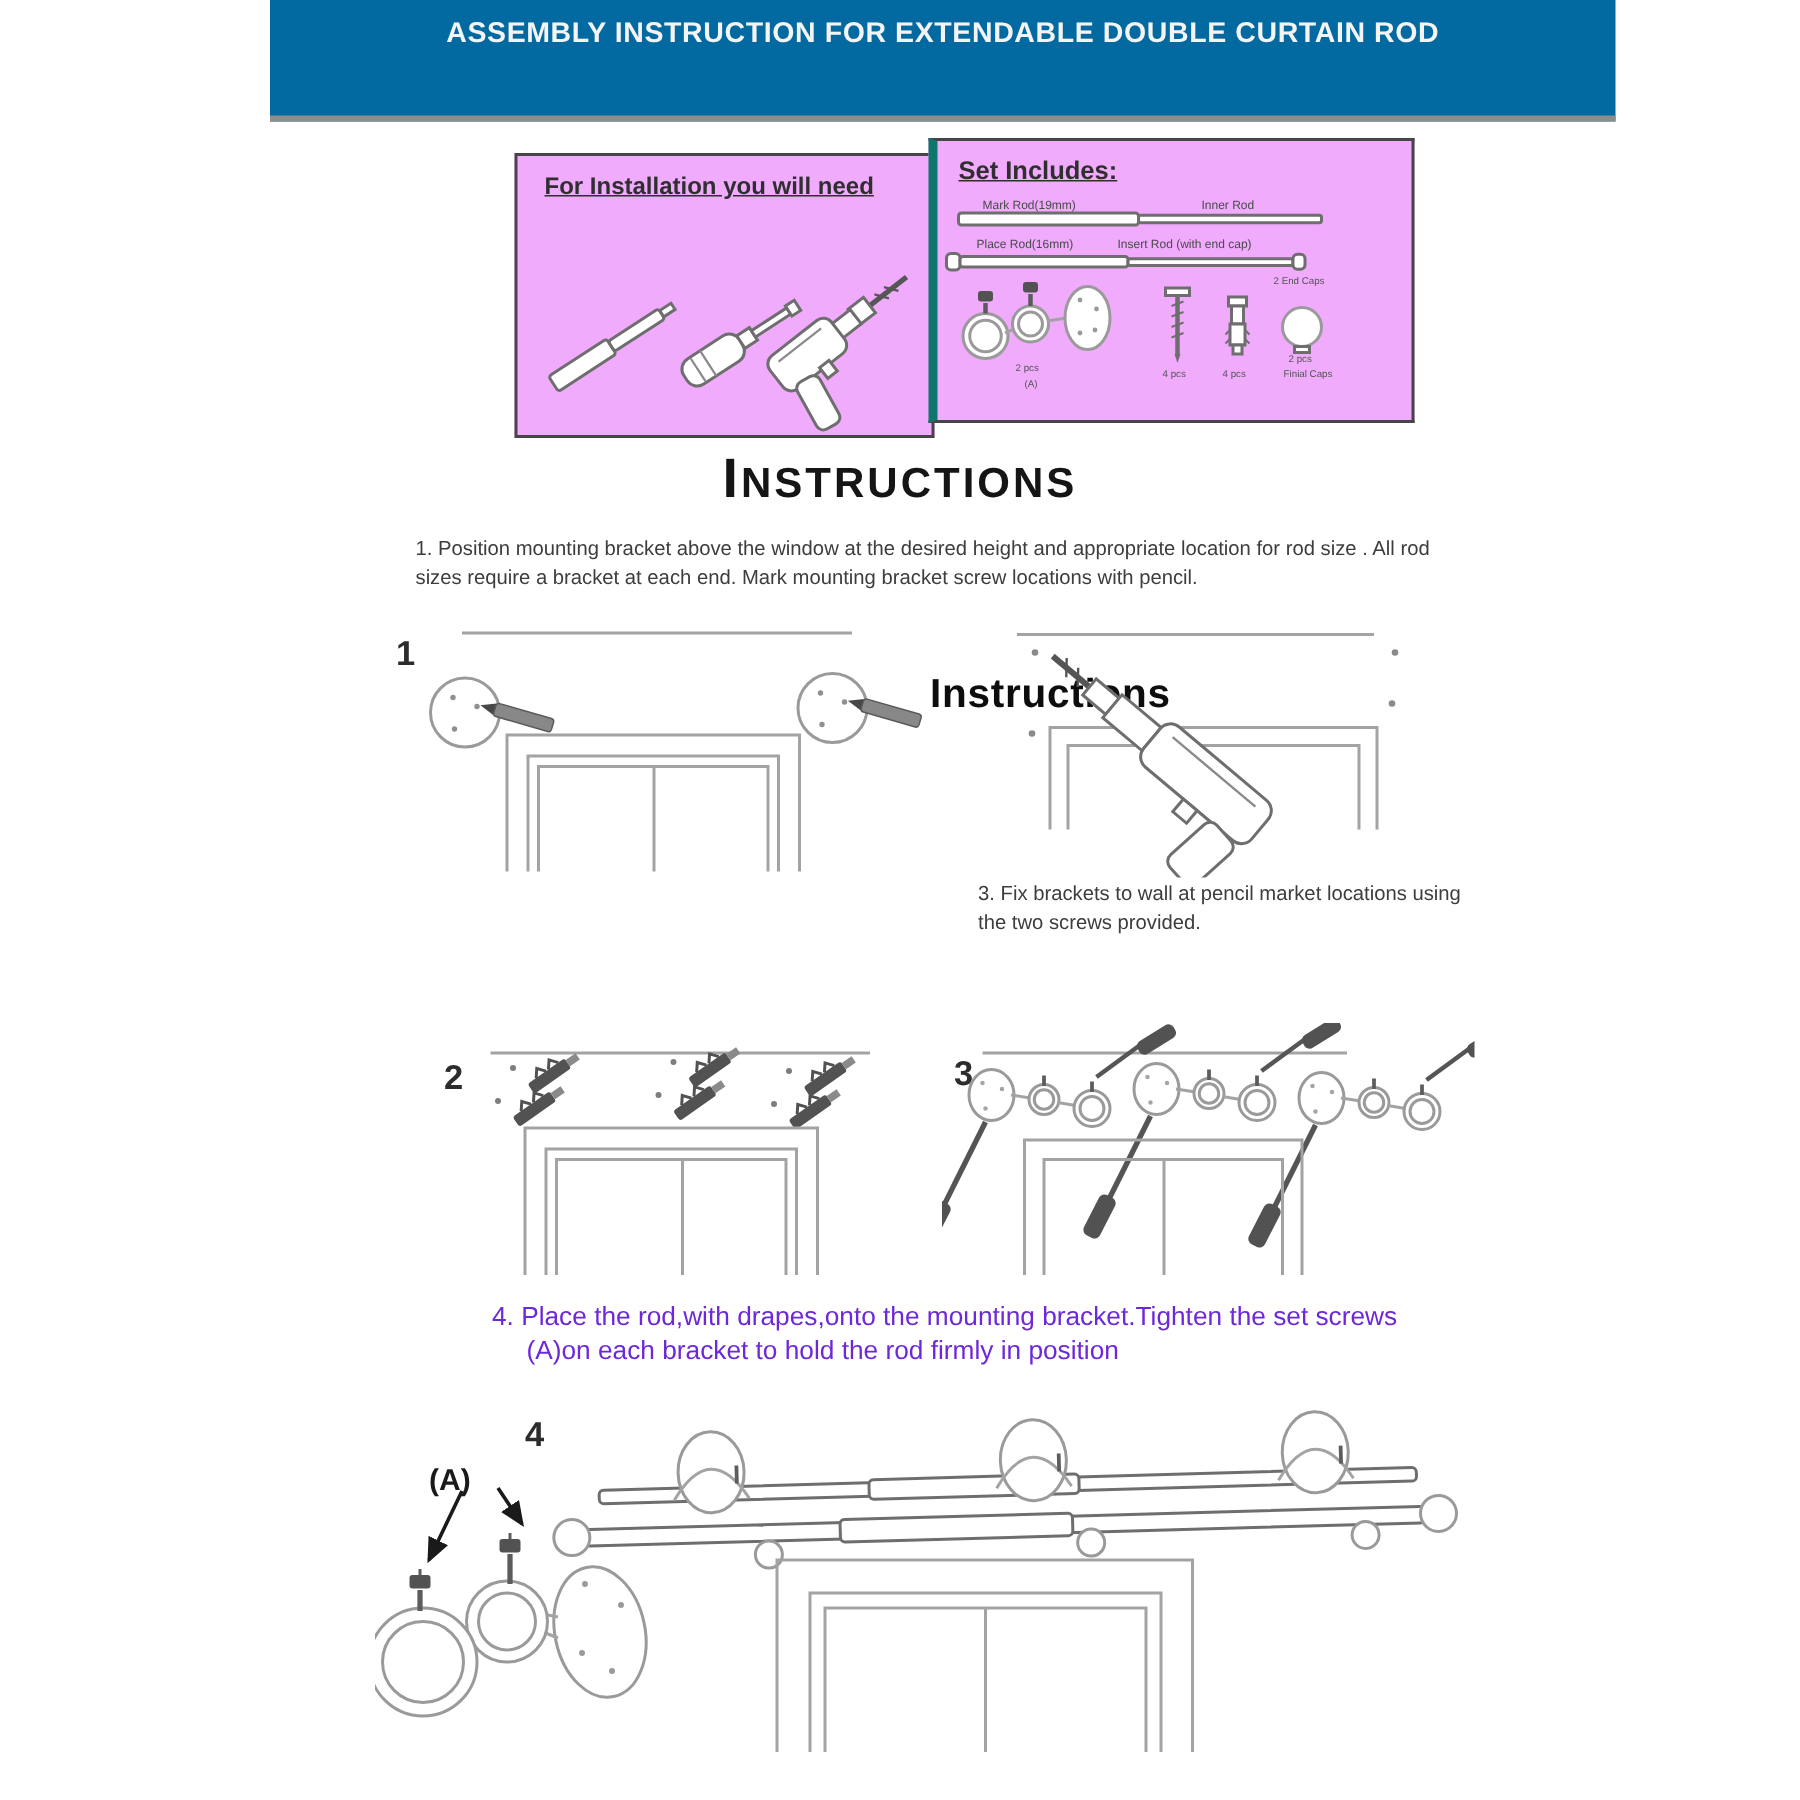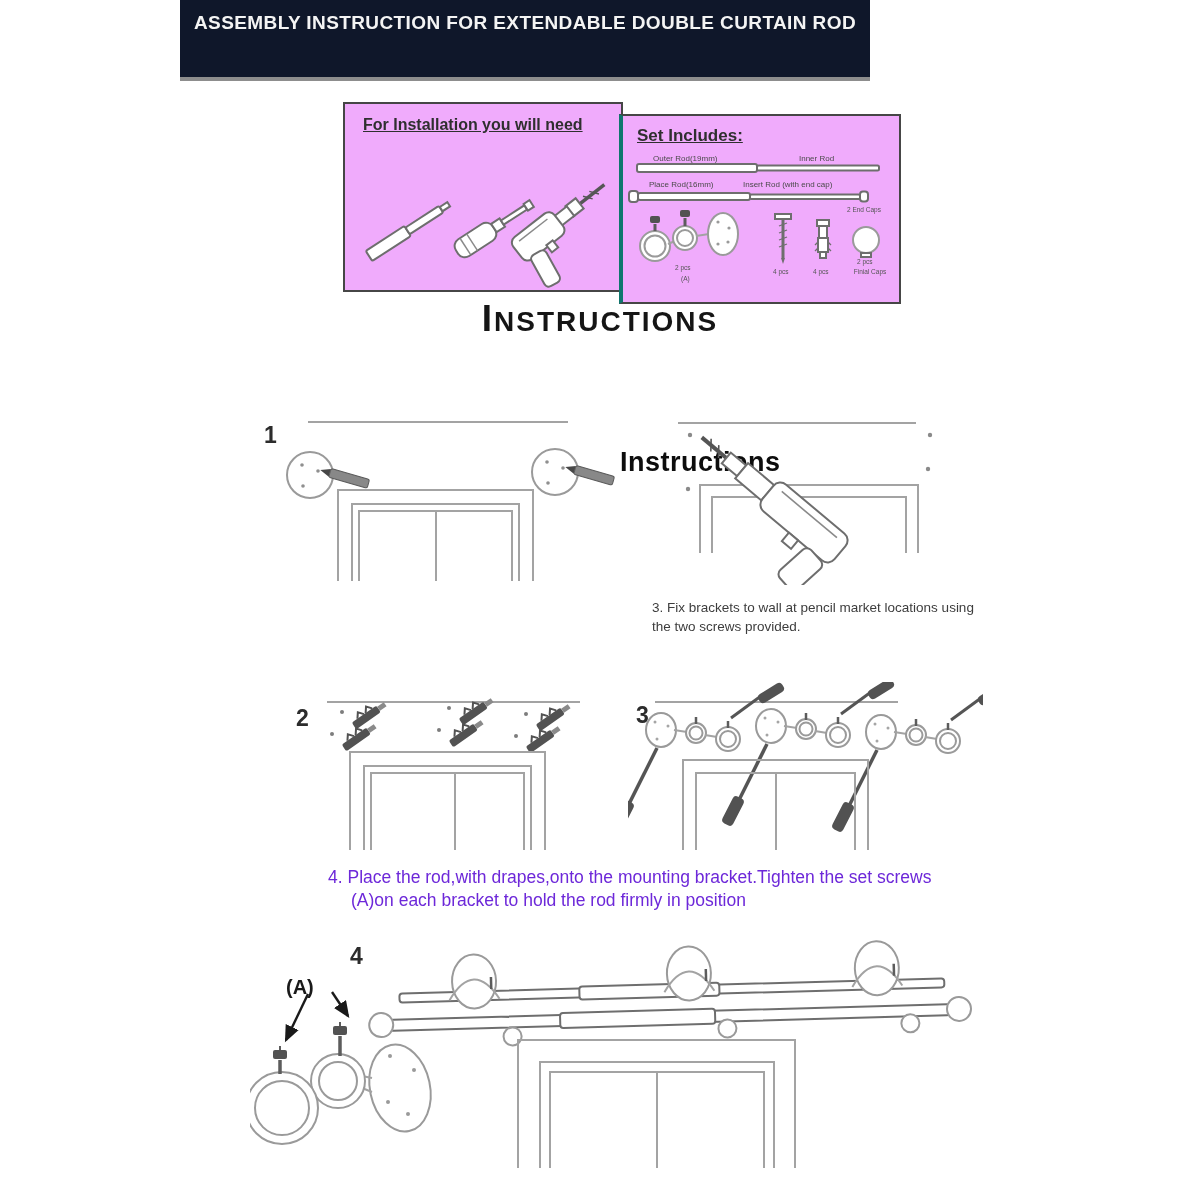--- a/index.html
+++ b/index.html
@@ -1,40 +1,40 @@
 <!DOCTYPE html>
 <html><head>
 <meta charset="utf-8">
 <style>
   html,body{margin:0;padding:0;background:#fff;}
   body{font-family:"Liberation Sans",sans-serif;}
   #page{position:relative;width:1200px;height:1200px;background:#ffffff;overflow:hidden;}
   .abs{position:absolute;}
   
-  #hdr{left:180px;top:0;width:690px;height:77px;background:#0f172a;border-bottom:4px solid #8d8d8d;
+  #hdr{left:180px;top:0;width:897px;height:77px;background:#0369a1;border-bottom:4px solid #8d8d8d;
        color:#f4f4f4;text-align:center;font-weight:bold;font-size:19px;letter-spacing:.4px;}
   #hdr .hline{margin-top:9px;line-height:27px;}
   #hdr .hline2{margin-top:0;line-height:27px;}
   
   .supbox{border:2px solid #464646;background:#f0abfc;}
   #box1{left:343px;top:102px;width:276px;height:186px;}
-  #box2{left:619px;top:114px;width:276px;height:186px;border-left:4px solid #0f766e;}
+  #box2{left:619px;top:92px;width:276px;height:186px;border-left:6px solid #0f766e;padding-left:40px;}
   .boxtitle{font-size:16px;font-weight:bold;color:#2f2f2f;text-decoration:underline;}
   #box1 .boxtitle{left:18px;top:12px;}
   #box2 .boxtitle{left:14px;top:10px;font-size:17px;}
   .tinylbl{font-size:8px;color:#4a4a4a;white-space:nowrap;}
   .microlbl{font-size:6.5px;color:#555;}
   
   #instrTitle{left:400px;top:298px;width:400px;text-align:center;font-size:28px;font-weight:bold;
               color:#151515;letter-spacing:2px;}
   #instrTitle::first-letter{font-size:37px;}
   .steptext{font-size:13.5px;line-height:1.38;color:#3d3d3d;}
   #step1{left:277px;top:357px;width:700px;}
   #step2{left:277px;top:584px;width:350px;}
-  #step3{left:652px;top:599px;width:330px;}
+  #step3{left:652px;top:587px;width:330px;}
   #step4{left:328px;top:866px;width:595px;font-size:17.5px;color:#6d28d9;line-height:1.32;
          padding-left:23px;text-indent:-23px;}
   .stepnum{font-size:23px;font-weight:bold;color:#2c2c2c;}
   #num1{left:264px;top:422px;}
   #num2{left:296px;top:705px;}
   #num3{left:636px;top:702px;}
   #num4{left:350px;top:943px;}
   #wmark{left:620px;top:447px;font-size:27px;font-weight:bold;color:#0d0d0d;letter-spacing:.5px;}
   #labelA{left:286px;top:976px;font-size:20px;font-weight:bold;color:#1a1a1a;}
   svg{display:block;}
@@ -140,36 +140,37 @@
         <path d="M -5,22 l -3,3 M 5,22 l 3,3 M -5,28 l -3,3 M 5,28 l 3,3" stroke="#6e6e6e" stroke-width="1.3" fill="none"></path>
         <rect class="toolln" x="-3" y="32" width="6" height="6"></rect>
       </g>
 
       <g>
         <circle class="plate" cx="243" cy="90" r="13" stroke-width="2.4"></circle>
         <rect class="toolln" x="238" y="103" width="10" height="4"></rect>
       </g>
     </svg>
 
-    <span class="abs tinylbl" style="left:30px;top:38px">Outer Rod(19mm)</span>
+    <span class="abs tinylbl" style="left:30px;top:38px">Mark Rod(19mm)</span>
     <span class="abs tinylbl" style="left:176px;top:38px">Inner Rod</span>
     <span class="abs tinylbl" style="left:26px;top:64px">Place Rod(16mm)</span>
     <span class="abs tinylbl" style="left:120px;top:64px">Insert Rod (with end cap)</span>
     <span class="abs microlbl" style="left:224px;top:90px">2 End Caps</span>
 
     <span class="abs microlbl" style="left:52px;top:148px">2 pcs</span>
     <span class="abs microlbl" style="left:58px;top:159px">(A)</span>
     <span class="abs microlbl" style="left:150px;top:152px">4 pcs</span>
     <span class="abs microlbl" style="left:190px;top:152px">4 pcs</span>
     <span class="abs microlbl" style="left:234px;top:142px">2 pcs</span>
     <span class="abs microlbl" style="left:228px;top:152px;width:38px;text-align:center;white-space:normal;line-height:1.1">Finial Caps</span>
   </div>
 
   <div id="instrTitle" class="abs">INSTRUCTIONS</div>
 
+  <div id="step1" class="abs steptext">1. Position mounting bracket above the window at the desired height and appropriate location for rod size . All rod sizes require a bracket at each end. Mark mounting bracket screw locations with pencil.</div>
   <div id="step3" class="abs steptext">3. Fix brackets to wall at pencil market locations using the two screws provided.</div>
   <div id="step4" class="abs steptext">4. Place the rod,with drapes,onto the mounting bracket.Tighten the set screws (A)on each bracket to hold the rod firmly in position</div>
 
   <div id="num1" class="abs stepnum">1</div>
   <div id="num2" class="abs stepnum">2</div>
   <div id="num3" class="abs stepnum">3</div>
   <div id="num4" class="abs stepnum">4</div>
   <div id="wmark" class="abs">Instructions</div>
   <div id="labelA" class="abs">(A)</div>
 

